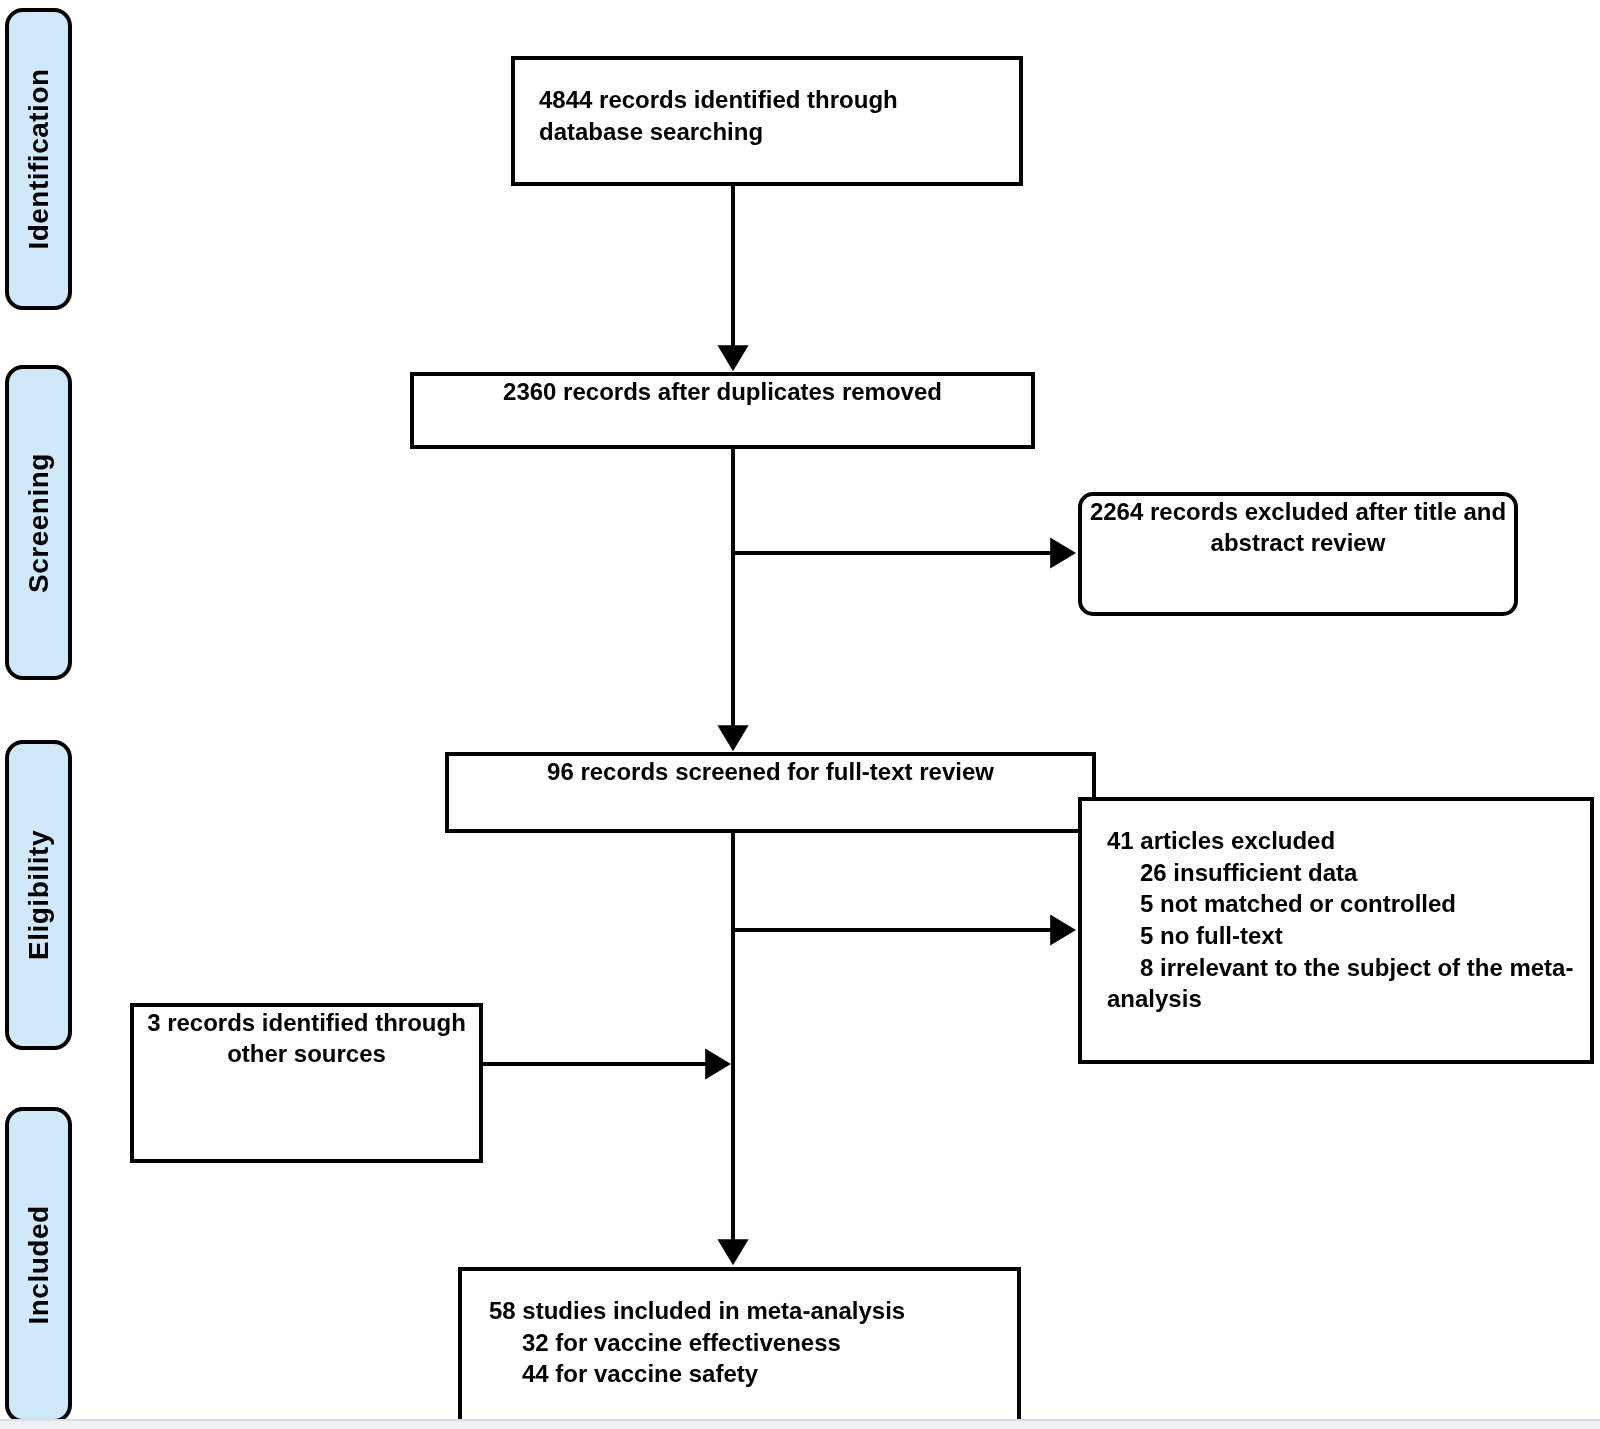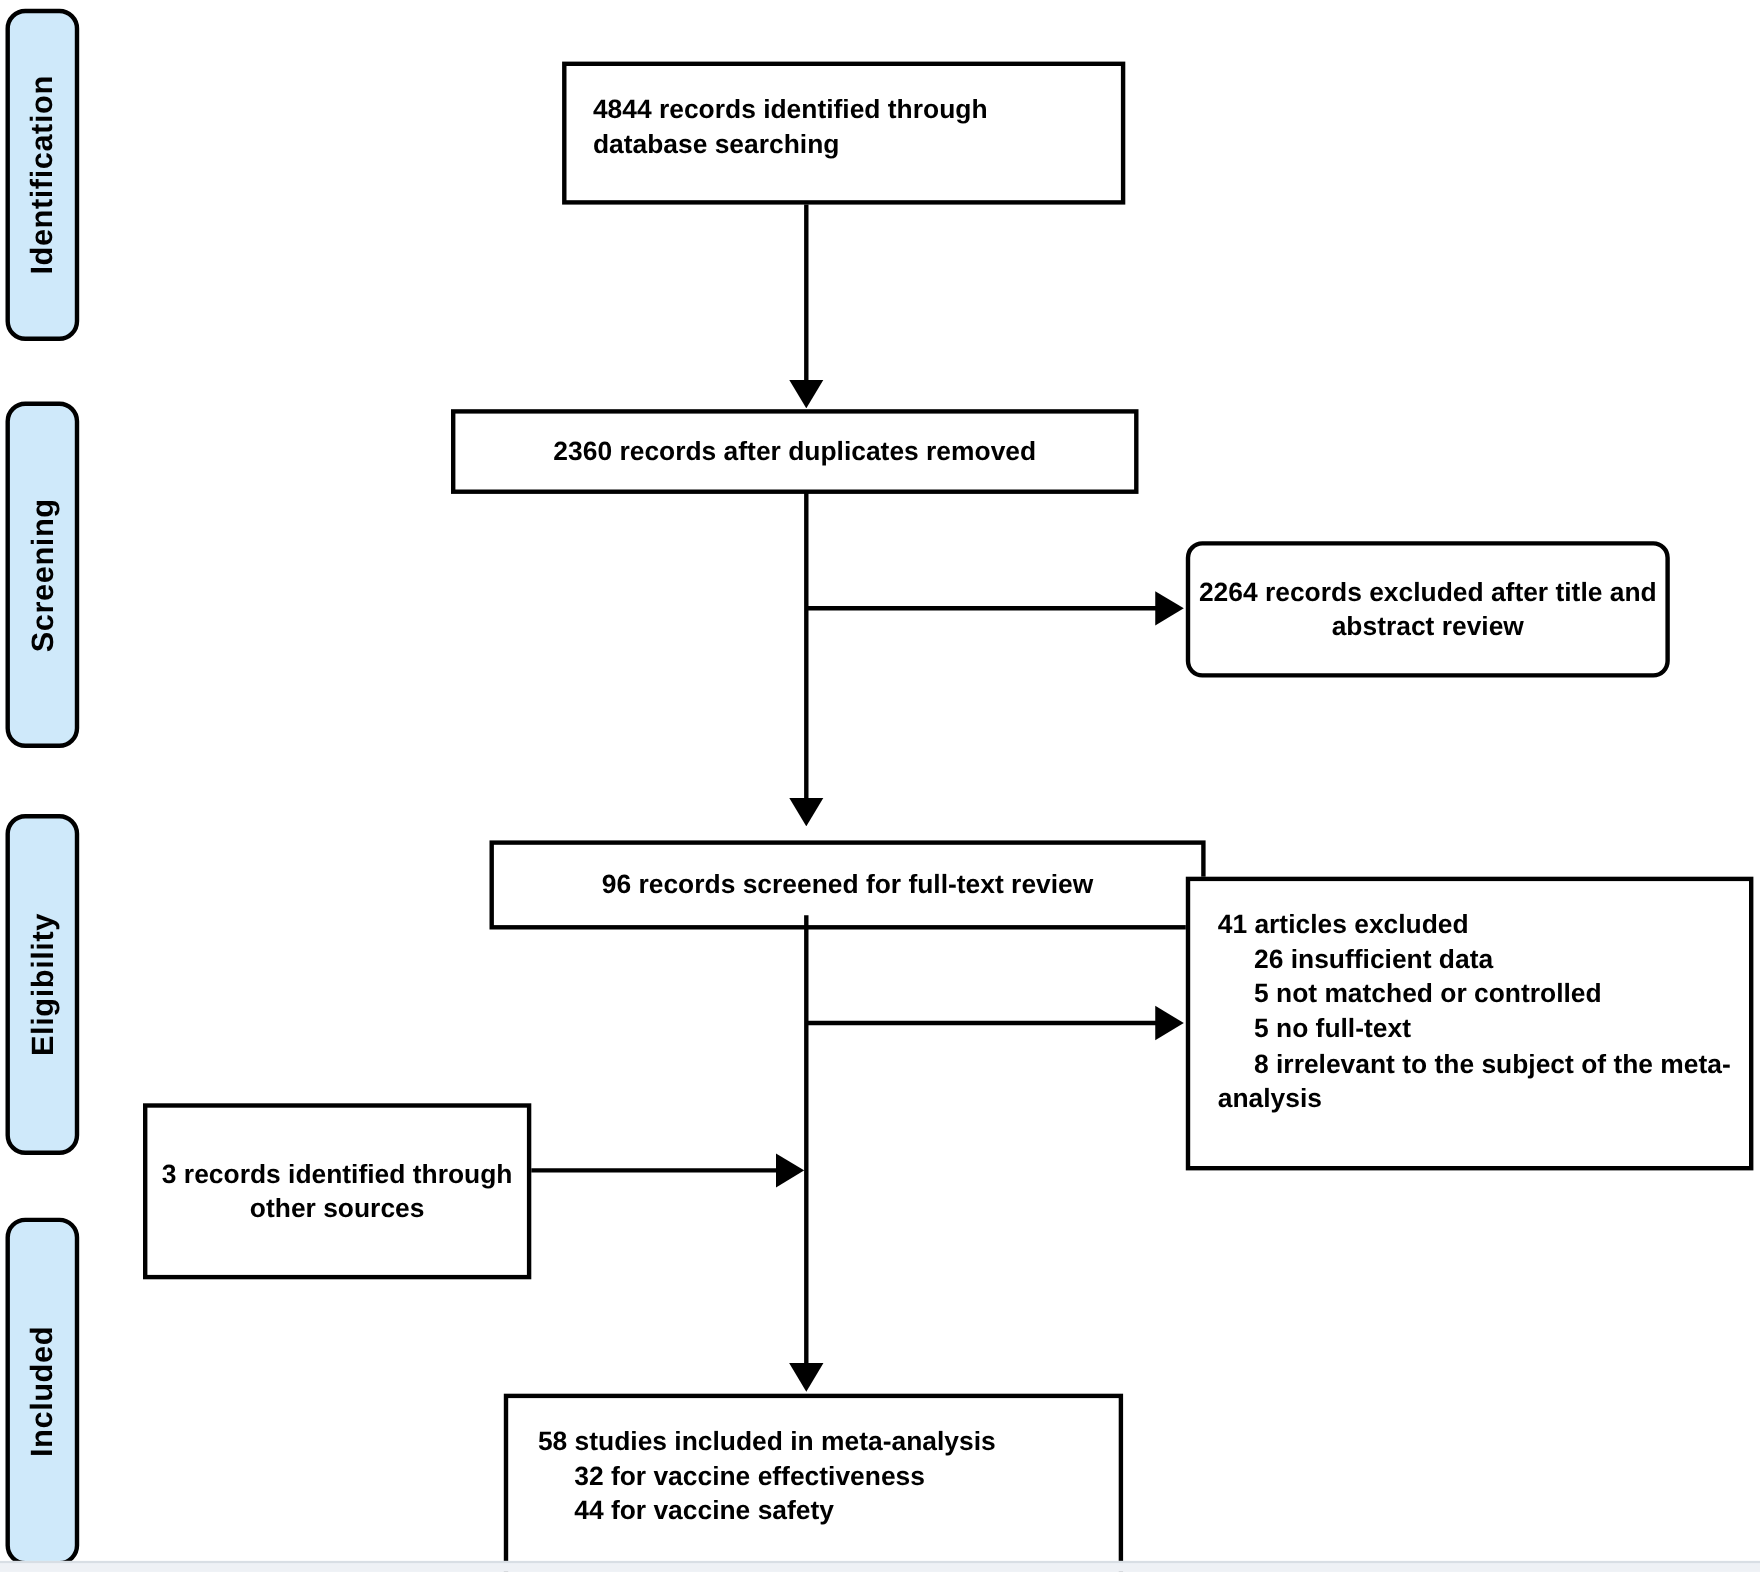--- a/index.html
+++ b/index.html
@@ -43,31 +43,31 @@
     position: absolute;
     box-sizing: border-box;
     background: #ffffff;
     border: 4px solid #000;
     font-size: 24px;
     font-weight: 700;
     line-height: 1.3;
   }
   .center {
     display: flex;
-    align-items: center;
+    align-items: flex-start;
     justify-content: center;
     text-align: center;
   }
   .bline { line-height: 1.32; }
   .ind   { text-indent: 33px; }
 
   #box-identified   { left: 478px;  top: 56px;   width: 512px; height: 130px; padding: 24px 24px 0 24px; margin-left: 33px; }
   #box-duplicates   { left: 410px;  top: 372px;  width: 625px; height: 77px;  padding: 0 8px; }
   #box-title-excl   { left: 1078px; top: 492px;  width: 440px; height: 124px; padding: 0 5px; border-radius: 15px; }
-  #box-screened     { left: 445px;  top: 752px;  width: 651px; height: 81px;  padding: 14px 6px; margin-top: 12px; }
+  #box-screened     { left: 445px;  top: 752px;  width: 651px; height: 81px;  padding: 0 6px; }
   #box-art-excl     { left: 1078px; top: 797px;  width: 516px; height: 267px; padding: 24px 14px 0 25px; }
   #box-other-src    { left: 130px;  top: 1003px; width: 353px; height: 160px; padding: 0 8px; }
   #box-included     { left: 458px;  top: 1267px; width: 563px; height: 172px; padding: 24px 14px 0 27px; }
 
   
   #arrows {
     position: absolute;
     left: 0; top: 0;
     width: 1600px;
     height: 1429px;

